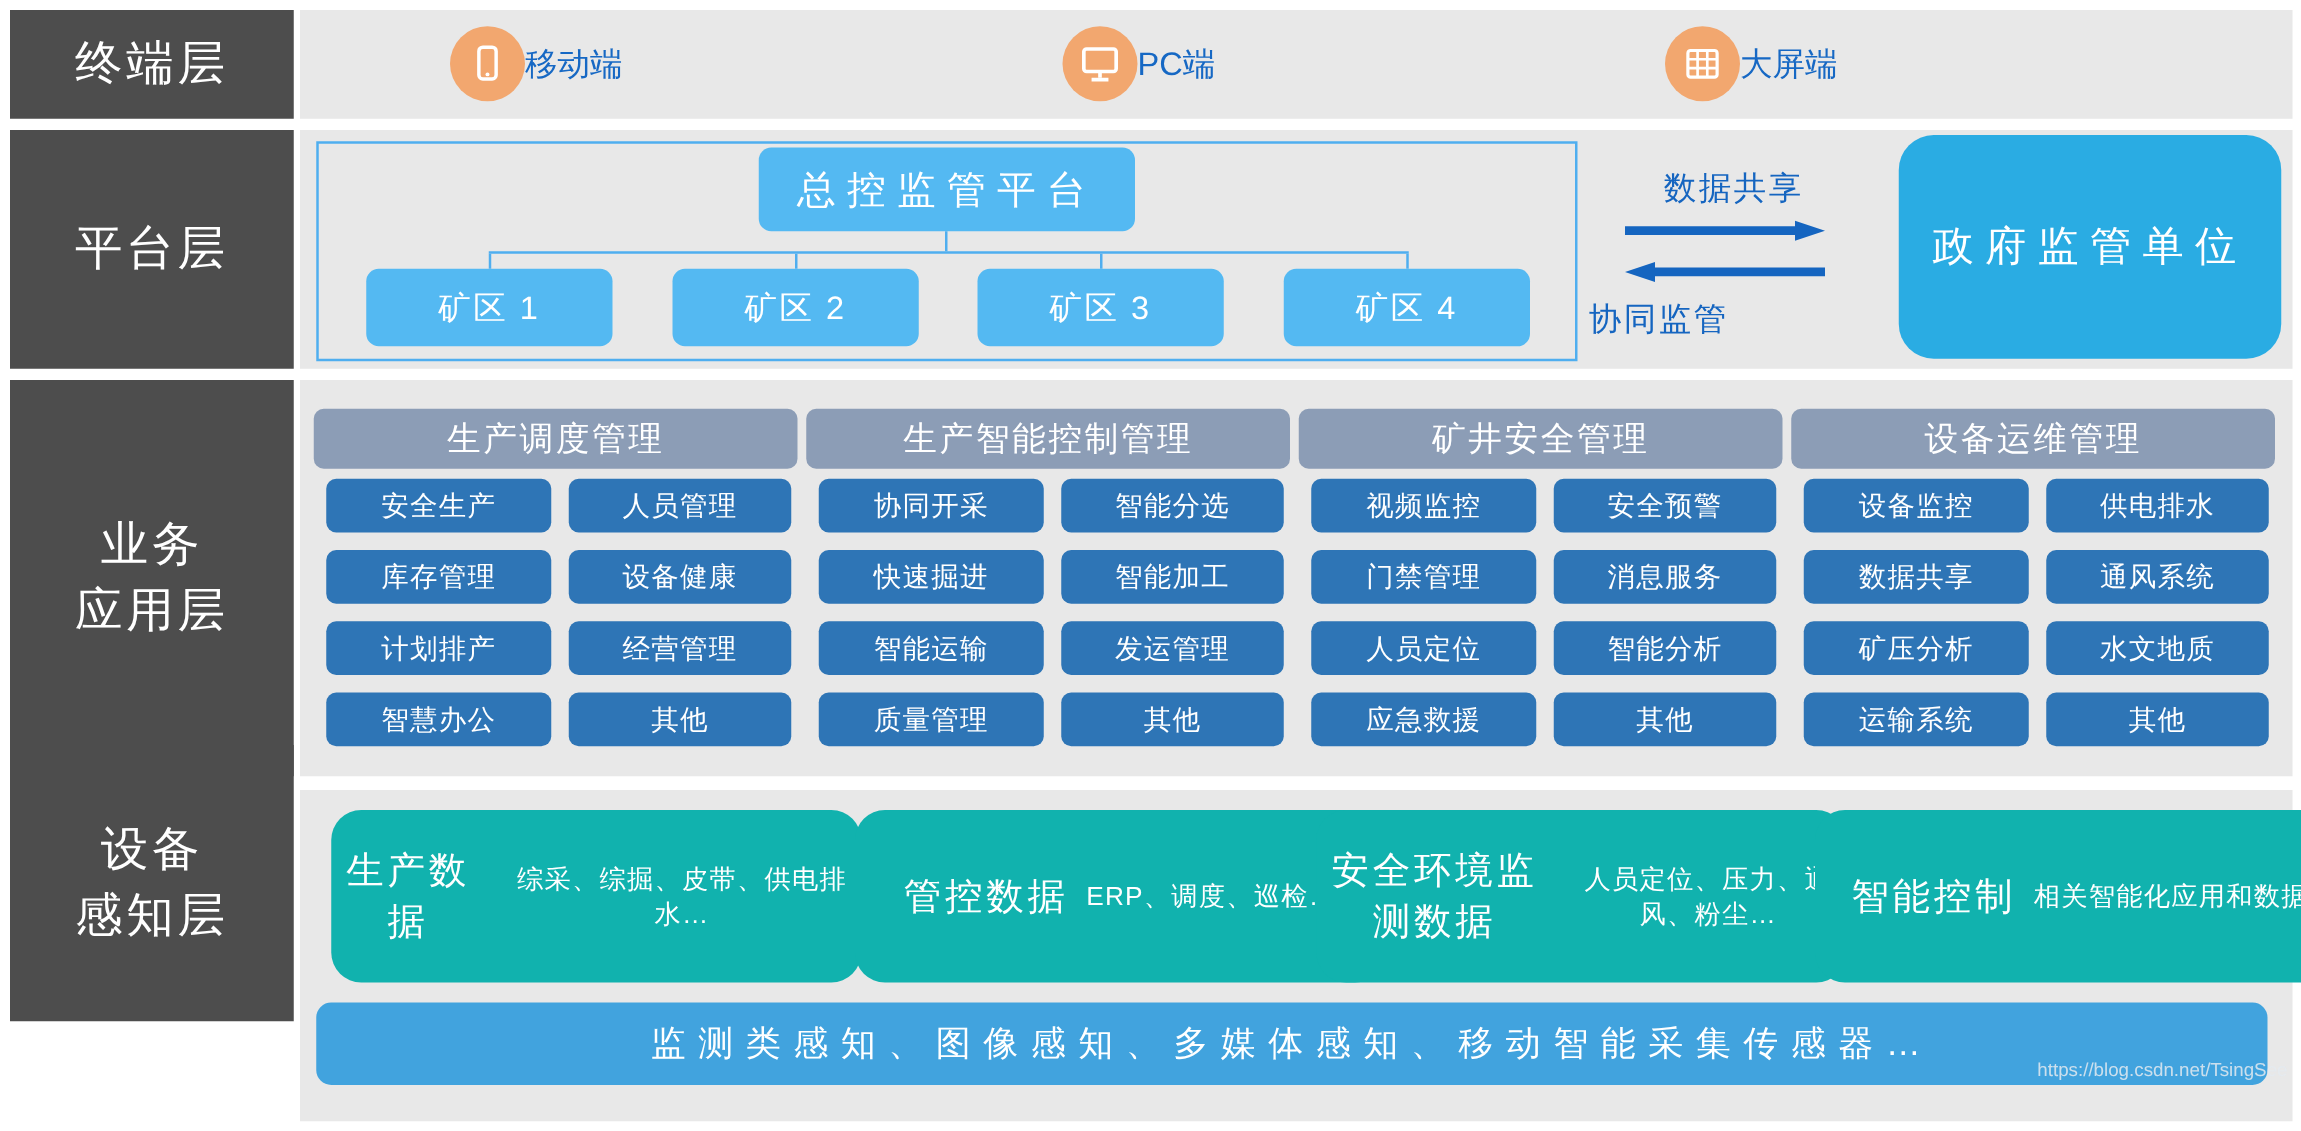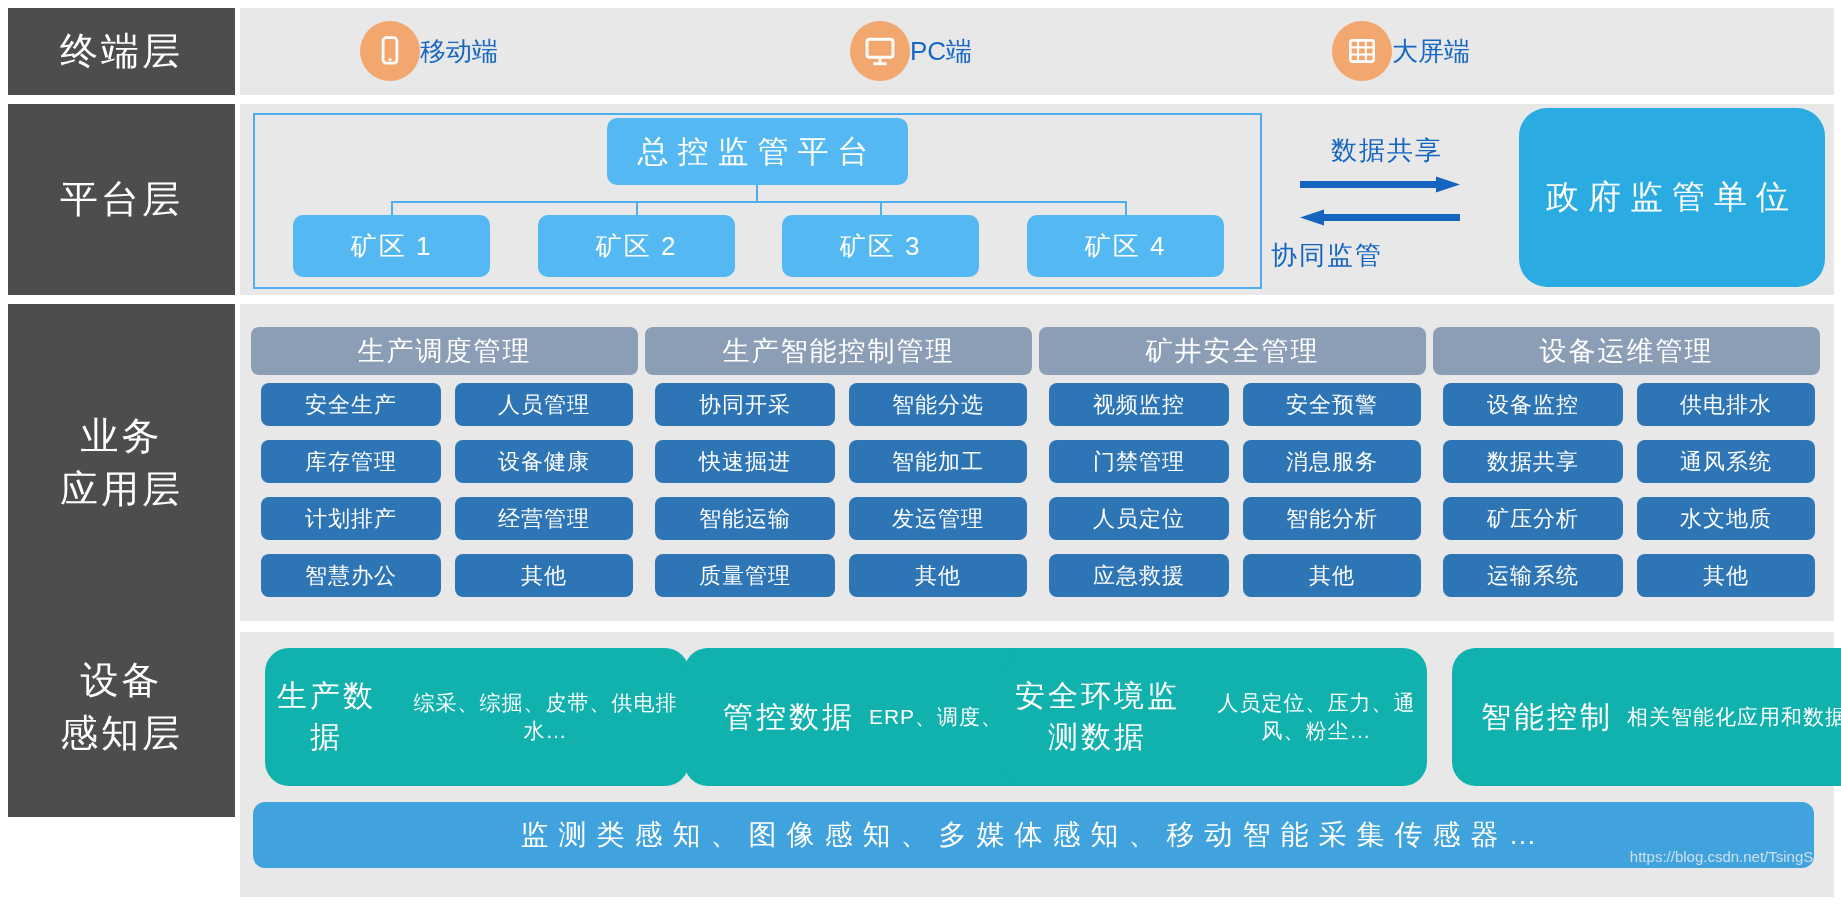--- a/index.html
+++ b/index.html
@@ -86,21 +86,21 @@
   }
 
   
   .card {
     position:absolute; top:648px; width:424px; height:138px;
     background:var(--teal); color:var(--white); border-radius:24px;
     display:flex; flex-direction:row; align-items:center; justify-content:center;
     gap:14px; text-align:center;margin-left:12px;
   }
   .card.c0 { left:253px; }  .card.c1 { left:672px; }
-  .card.c2 { left:991px; } .card.c3 { left:1440px; }
+  .card.c2 { left:1041px; } .card.c3 { left:1440px; }
   .card .ctitle { font-size:30px; letter-spacing:3px; }
   .card .csub   { font-size:21px; letter-spacing:1px; }
 
   .sense-bar {
     position:absolute; left:253px; top:802px; width:1561px; height:66px;
     background:var(--bar-blue); color:var(--white); border-radius:12px;
     display:flex; align-items:center; justify-content:center;
     font-size:28px; letter-spacing:10px;
   }
 

